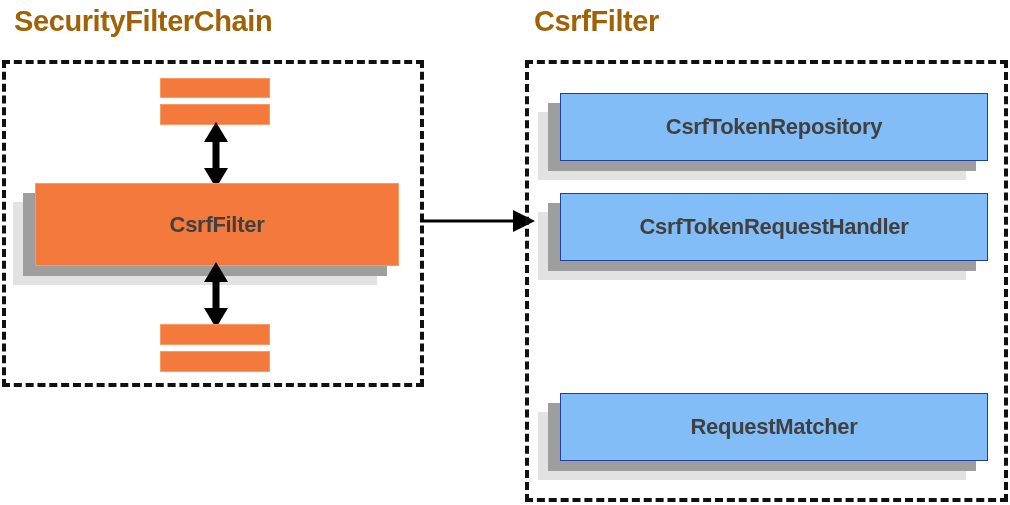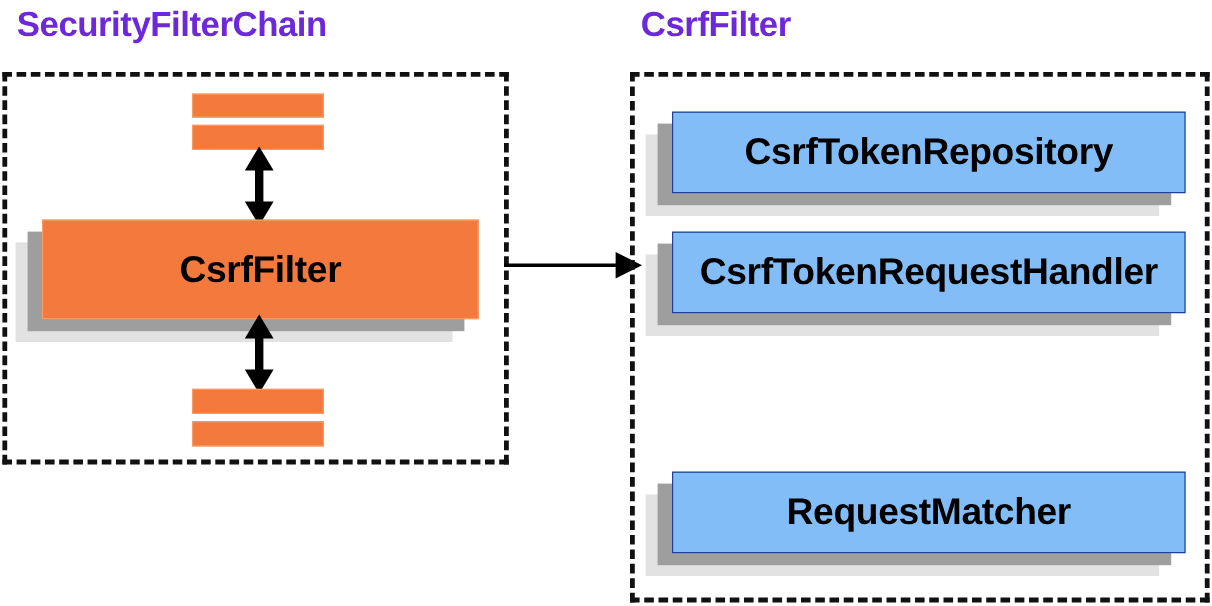--- a/index.html
+++ b/index.html
@@ -18,21 +18,21 @@
     width: 1010px;
     height: 505px;
     background: #ffffff;
   }
 
   
   .panel-title {
     position: absolute;
     font-size: 29px;
     font-weight: bold;
-    color: #6d28d9;
+    color: #a16207;
     letter-spacing: -0.4px;
     white-space: nowrap;
     line-height: 30px;
   }
   #title-left  { left: 14px;  top: 6px; }
   #title-right { left: 534px; top: 6px; }
 
   
   .dashed-box {
     position: absolute;
@@ -70,23 +70,23 @@
     width: 100%; height: 100%;
   }
   .card .face {
     left: 0; top: 0;
     width: 100%; height: 100%;
     display: flex;
     align-items: center;
     justify-content: center;
   }
   .card .face .card-label {
-    font-size: 31px;
+    font-size: 22px;
     font-weight: bold;
-    color: #000000;
+    color: #404040;
     letter-spacing: -0.3px;
     white-space: nowrap;
     text-align: right;
   }
 
   
   .card.orange .face {
     background: #f4793c;
     border: 1px solid #f79a66;
   }

